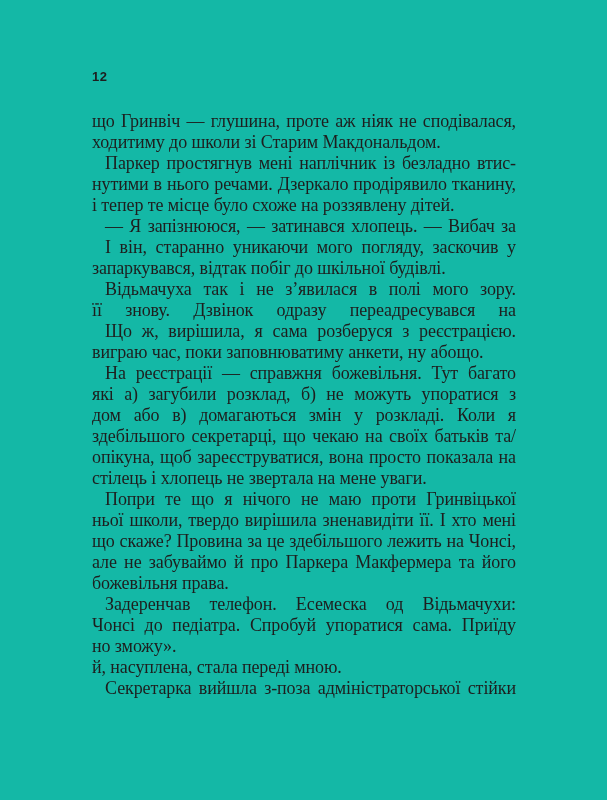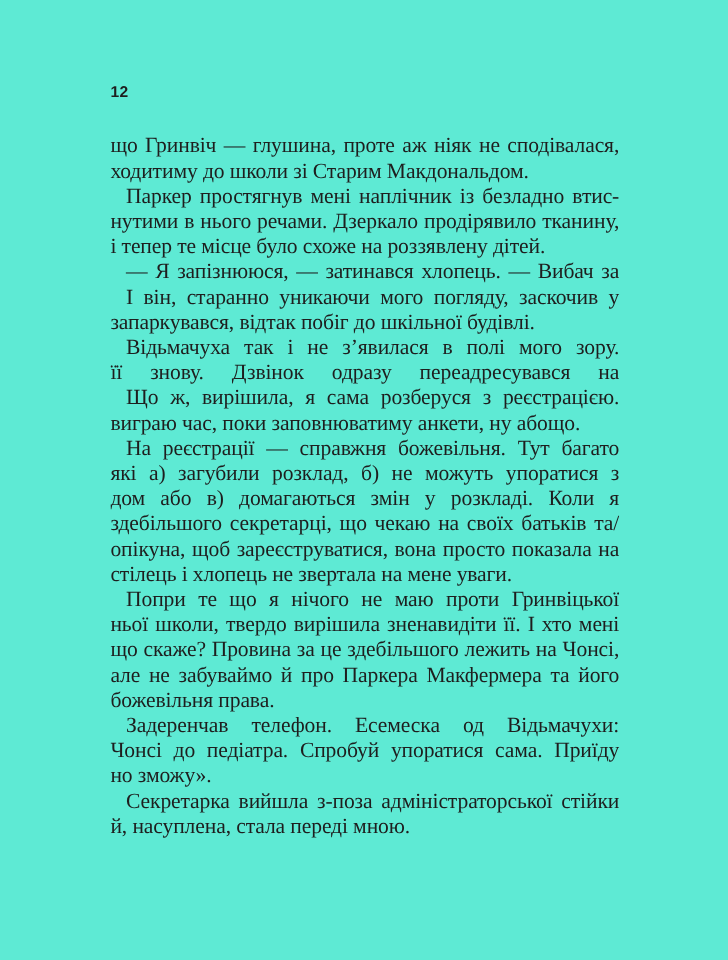--- a/index.html
+++ b/index.html
@@ -7,21 +7,21 @@
     width: 607px;
     height: 800px;
     background: #ffffff;
     position: relative;
     font-family: "Liberation Serif", serif;
     overflow: hidden;
   }
   .book-page {
     position: absolute;
     inset: 0;
-    background: #5eead4;
+    background: #14b8a6;
   }
   .folio {
     position: absolute;
     left: 92px;
     top: 69px;
     font-family: "Liberation Sans", sans-serif;
     font-weight: 700;
     font-size: 13px;
     letter-spacing: 0.4px;
     color: #1e1e1e;
@@ -76,16 +76,16 @@
       <div class="line">опікуна, щоб зареєструватися, вона просто показала на</div>
       <div class="line end">стілець і хлопець не звертала на мене уваги.</div>
       <div class="line ind">Попри те що я нічого не маю проти Гринвіцької серед-</div>
       <div class="line">ньої школи, твердо вирішила зненавидіти її. І хто мені</div>
       <div class="line">що скаже? Провина за це здебільшого лежить на Чонсі,</div>
       <div class="line">але не забуваймо й про Паркера Макфермера та його</div>
       <div class="line end">божевільня права.</div>
       <div class="line ind">Задеренчав телефон. Есемеска од Відьмачухи: «Веземо</div>
       <div class="line">Чонсі до педіатра. Спробуй упоратися сама. Приїду щой-</div>
       <div class="line end">но зможу».</div>
+      <div class="line end">й, насуплена, стала переді мною.</div>
       <div class="line ind">Секретарка вийшла з-поза адміністраторської стійки</div>
-      <div class="line end">й, насуплена, стала переді мною.</div>
     </div>
 </div>
 
 </body></html>

